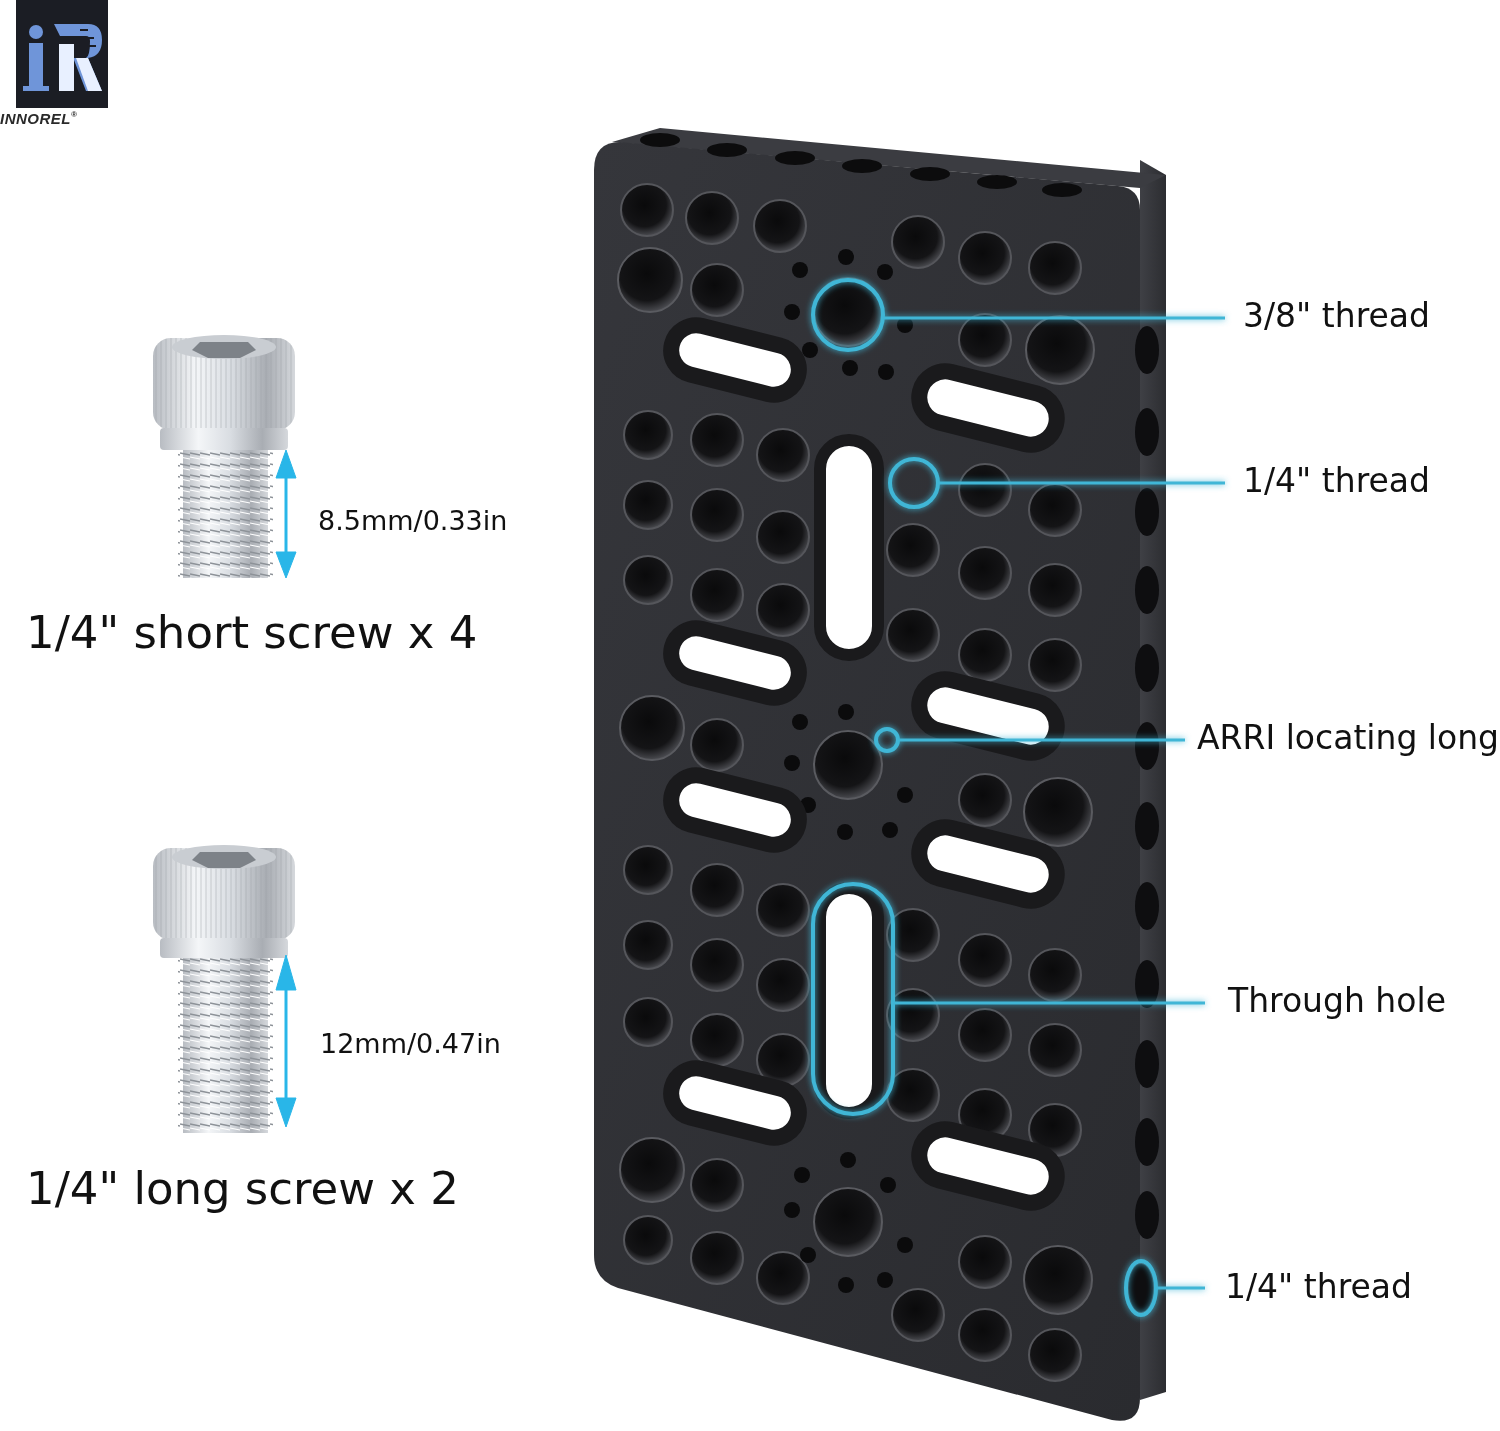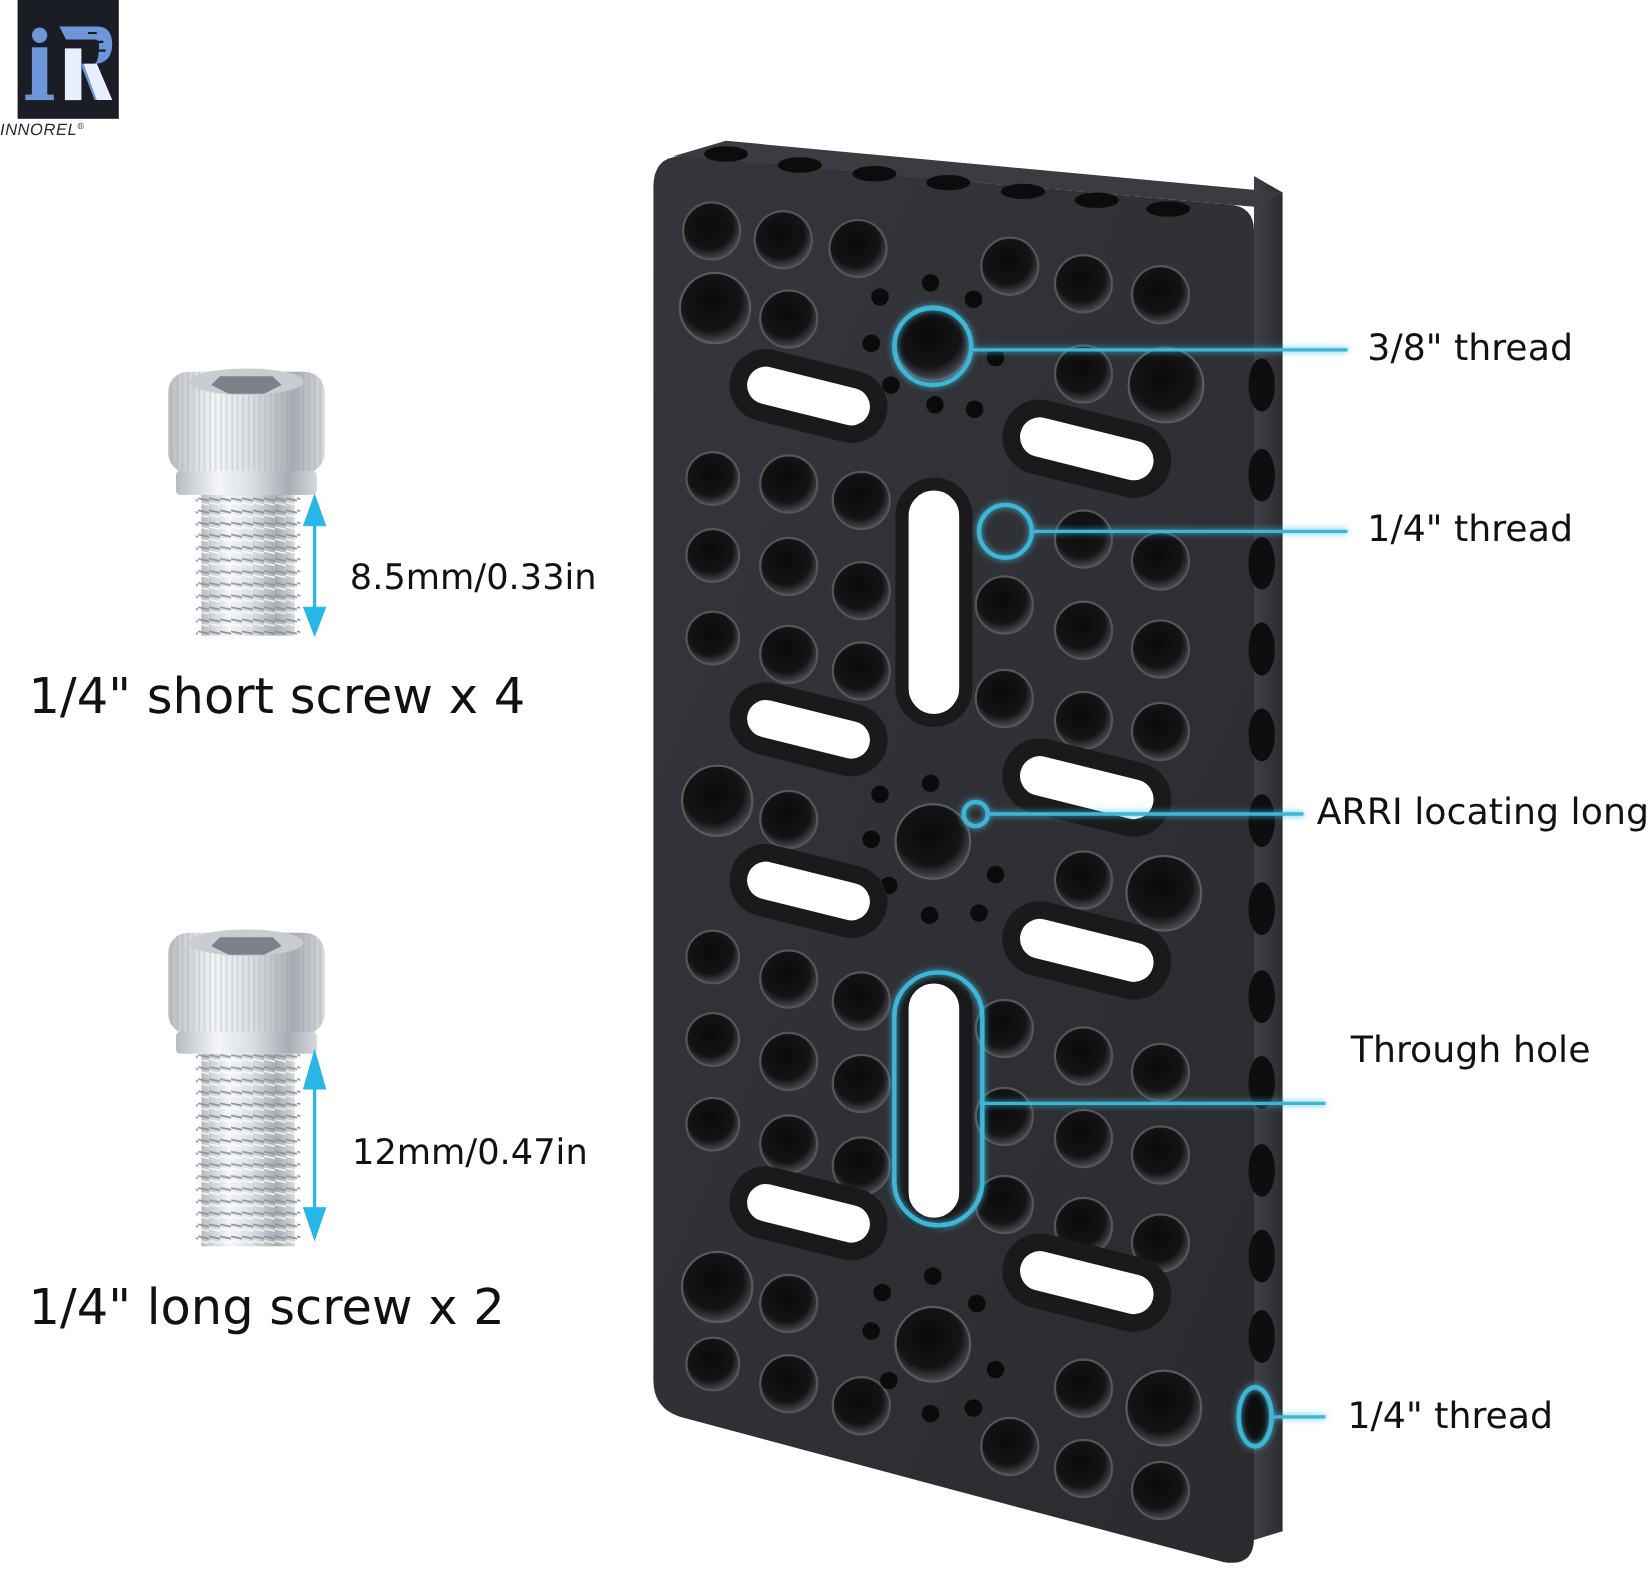--- a/index.html
+++ b/index.html
@@ -1,24 +1,24 @@
 <!DOCTYPE html>
 <html><head>
 <meta charset="utf-8">
 <style>
   html, body { margin: 0; padding: 0; background: #ffffff; }
   body { width: 1500px; height: 1431px; position: relative; overflow: hidden;
          font-family: "DejaVu Sans", "Liberation Sans", sans-serif; color: #111; }
   .abs { position: absolute; }
   .logo-box { left: 16px; top: 0; width: 92px; height: 108px; background: #1b1d24; }
-  .logo-text { left: 0; top: 110px; font-size: 15px; font-weight: normal; font-style: italic;
+  .logo-text { left: 0; top: 110px; font-size: 15px; font-weight: bold; font-style: italic;
                letter-spacing: 0.5px; color: #2a2a2a; font-family: "Liberation Sans", sans-serif; }
   .logo-reg { font-size: 8px; vertical-align: top; }
   .callout { font-size: 33px; color: #111; white-space: nowrap; font-family: "DejaVu Sans", sans-serif; }
-  .dim { font-size: 32px; color: #111; white-space: nowrap; }
+  .dim { font-size: 27px; color: #111; white-space: nowrap; }
   .big { font-size: 45px; color: #111; white-space: nowrap; }
   svg { position: absolute; left: 0; top: 0; }
 </style>
 </head>
 <body>
 
 <div class="abs logo-box">
   <svg width="92" height="108" viewBox="0 0 92 108">
     <circle cx="20" cy="32" r="7" fill="#6f95d9"></circle>
     <rect x="13" y="43" width="14" height="46" fill="#6f95d9"></rect>
@@ -256,19 +256,19 @@
   <g fill="#29b6e8" stroke="#29b6e8">
     <line x1="286" y1="975" x2="286" y2="1112" stroke-width="3"></line>
     <polygon points="276,990 296,990 286,955"></polygon>
     <polygon points="276,1098 296,1098 286,1127"></polygon>
   </g>
 </svg>
 
 <div class="abs callout" style="left:1243px; top:296px;">3/8" thread</div>
 <div class="abs callout" style="left:1243px; top:461px;">1/4" thread</div>
 <div class="abs callout" style="left:1197px; top:718px;">ARRI locating long</div>
-<div class="abs callout" style="left:1228px; top:934px;">Through hole</div>
+<div class="abs callout" style="left:1228px; top:981px;">Through hole</div>
 <div class="abs callout" style="left:1225px; top:1267px;">1/4" thread</div>
 
 <div class="abs dim" style="left:318px; top:505px;">8.5mm/0.33in</div>
 <div class="abs big" style="left:26px; top:606px;">1/4" short screw x 4</div>
 <div class="abs dim" style="left:320px; top:1028px;">12mm/0.47in</div>
 <div class="abs big" style="left:26px; top:1162px;">1/4" long screw x 2</div>
 
 </body></html>

